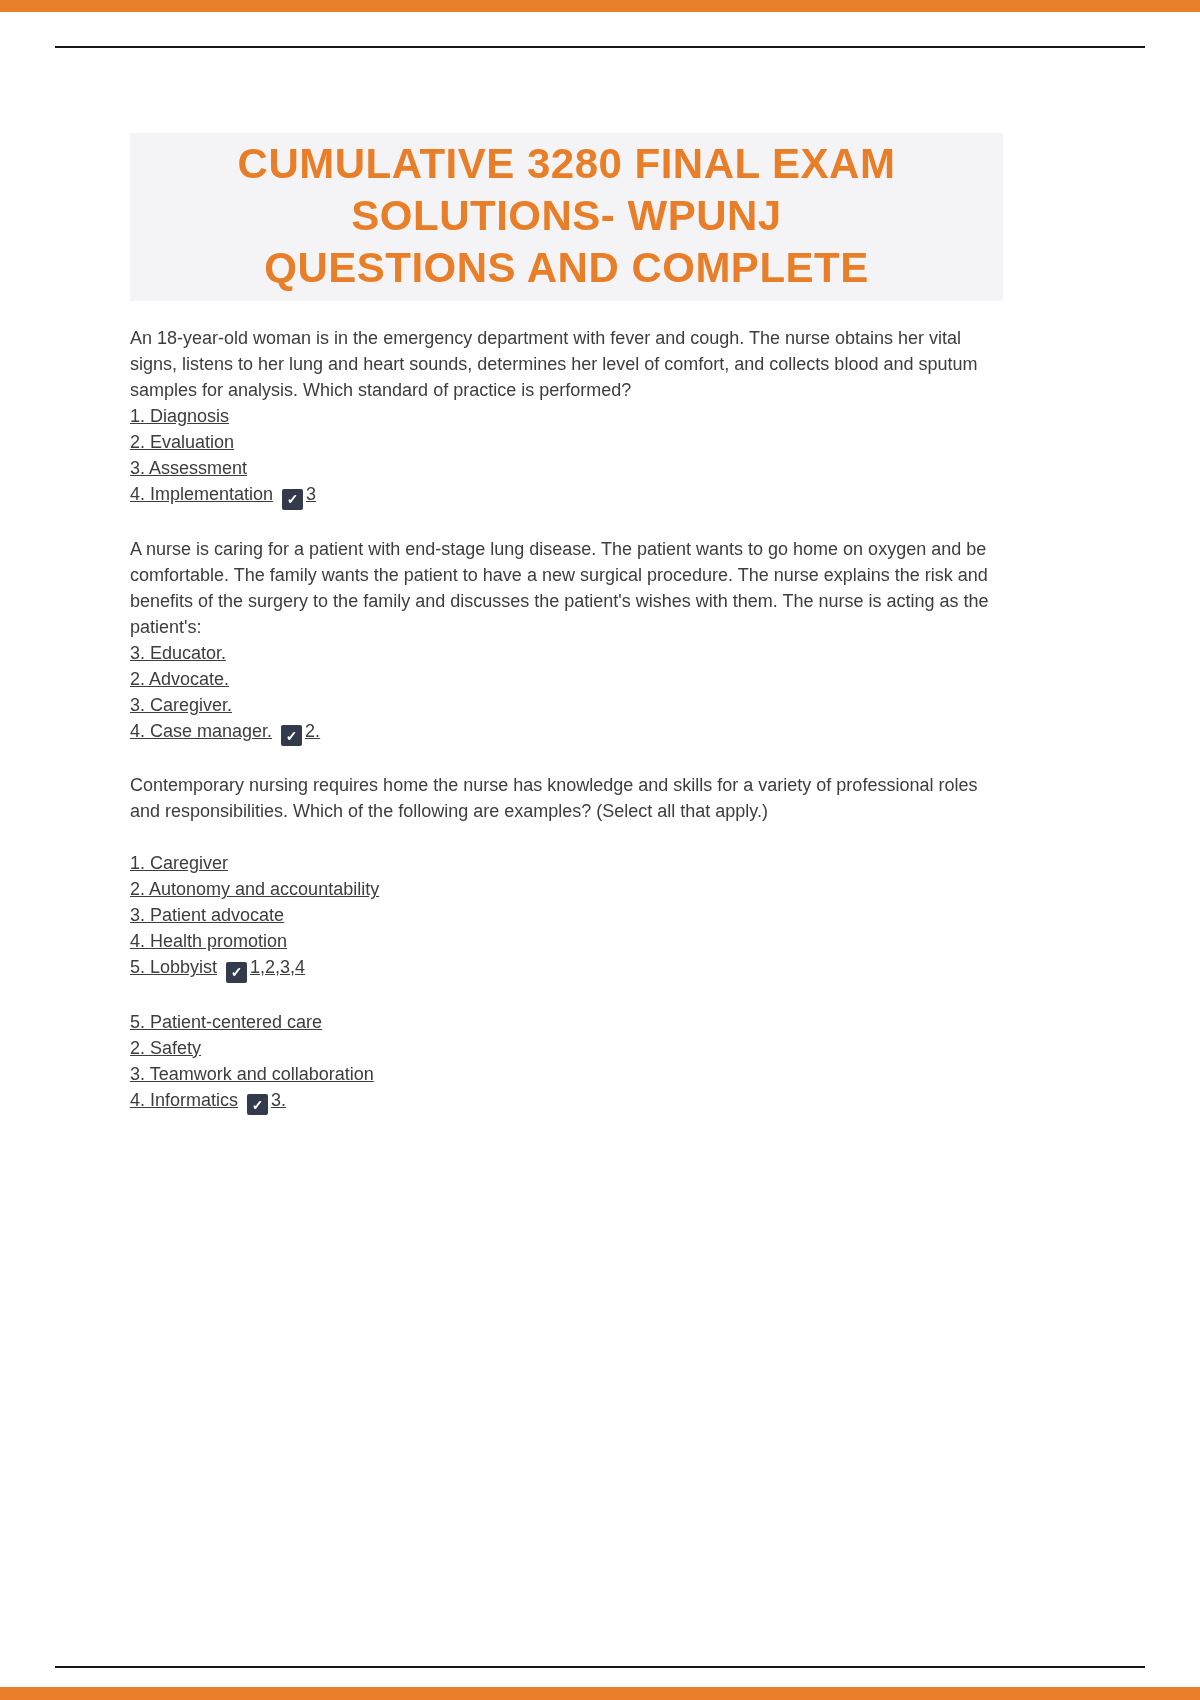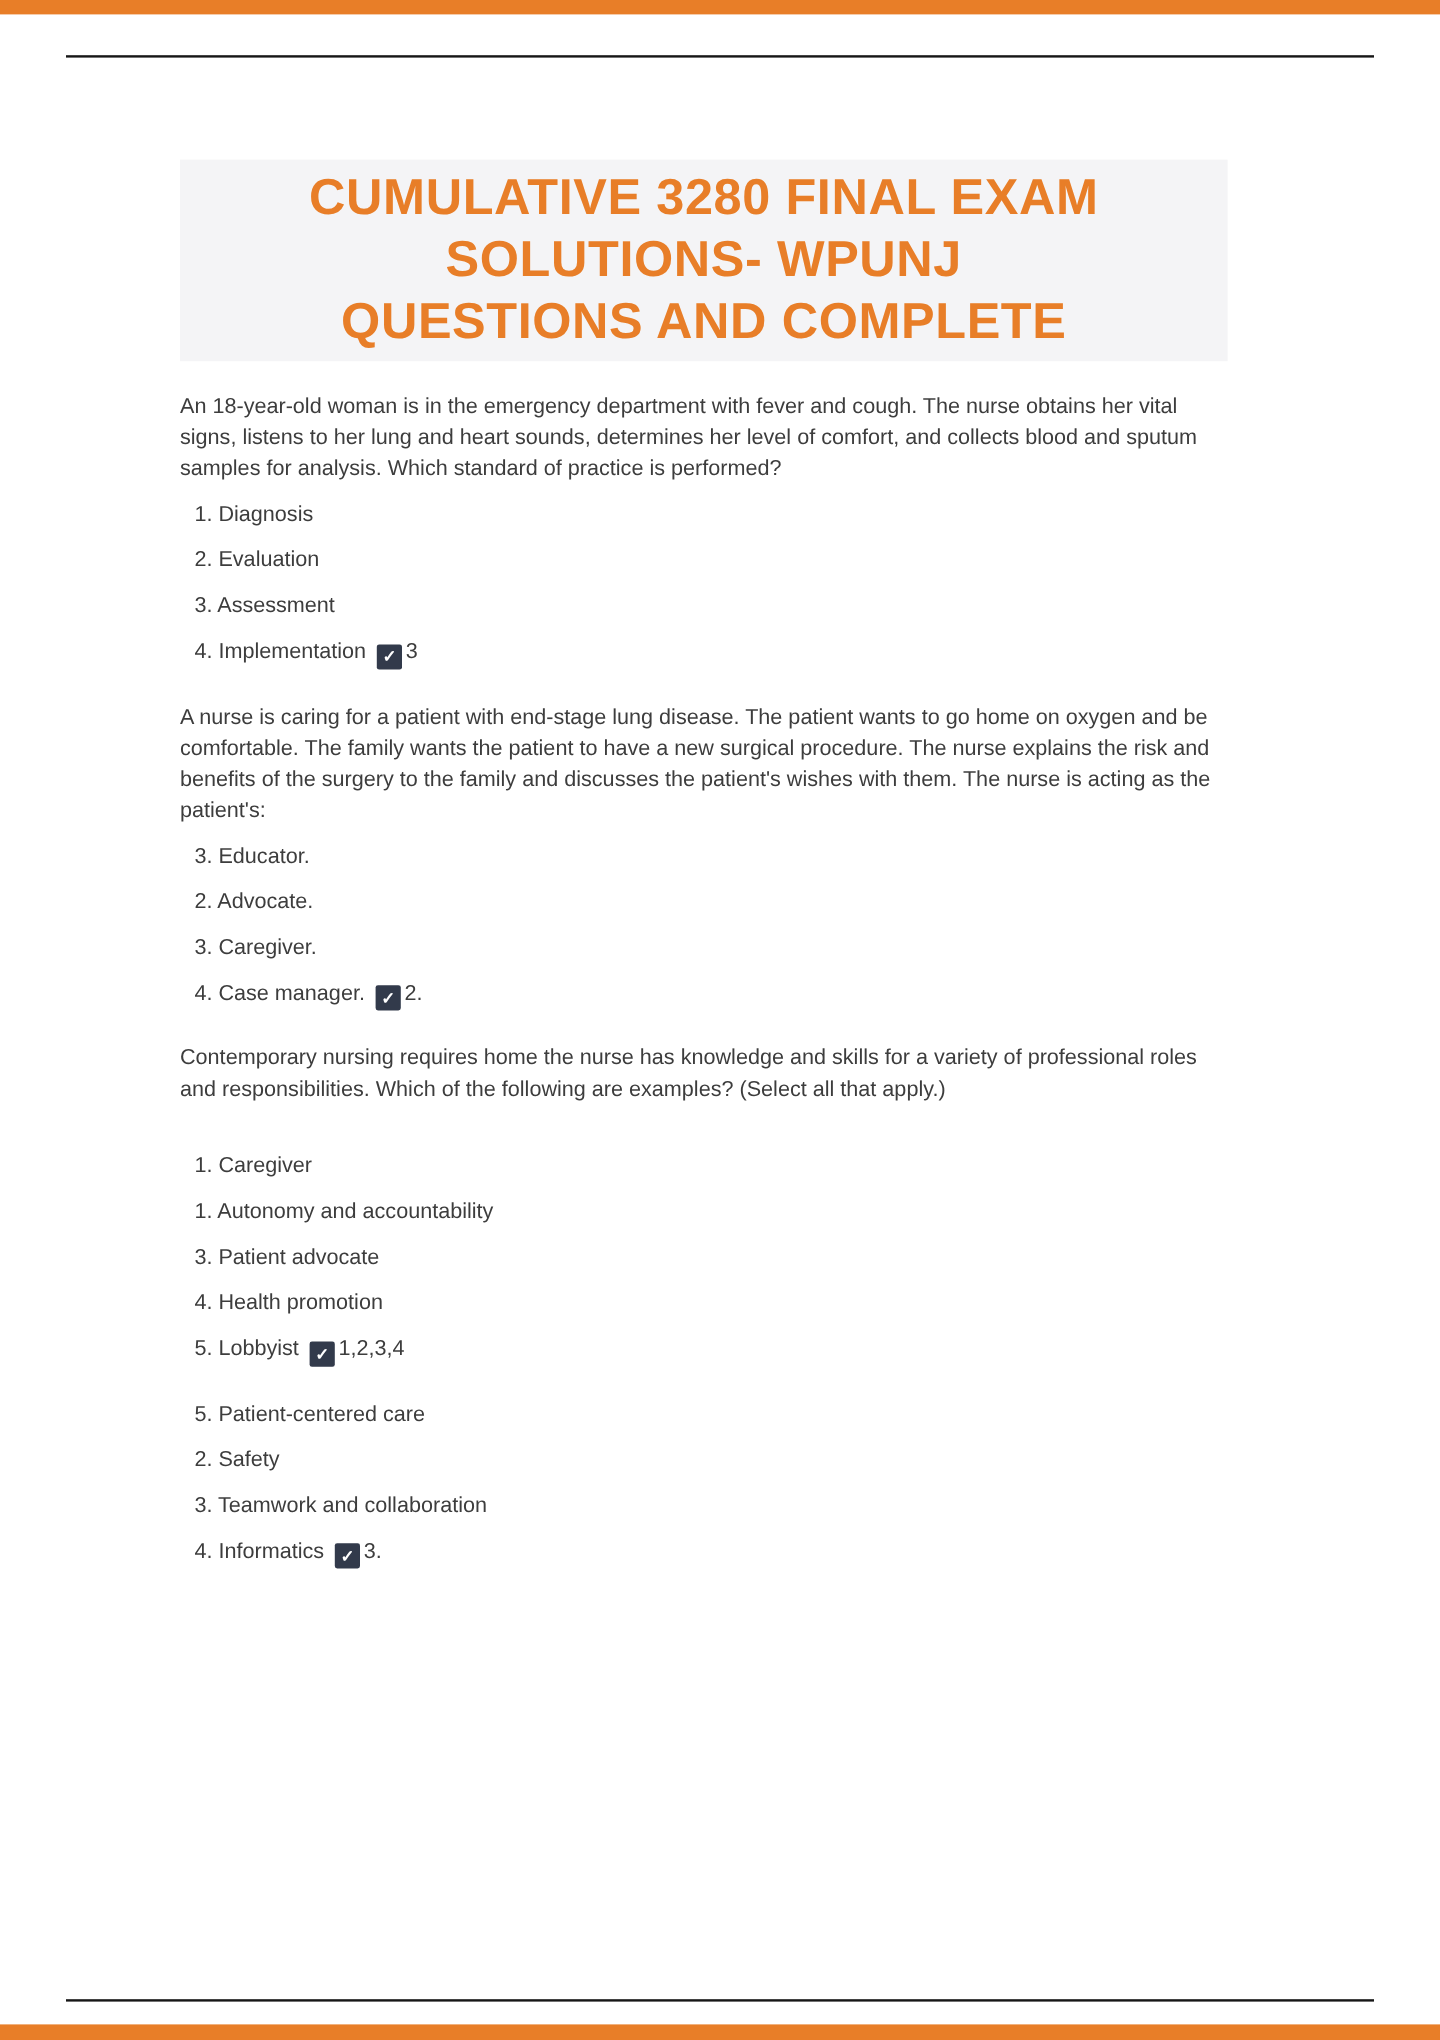--- a/index.html
+++ b/index.html
@@ -27,21 +27,21 @@
     position: absolute;
     left: 55px;
     right: 55px;
     height: 2px;
     background: #161616;
   }
   .rule.top { top: 46px; }
   .rule.bottom { top: 1666px; }
   .content {
     position: absolute;
-    left: 150px;
+    left: 130px;
     top: 133px;
     width: 873px;
   }
   .title-box {
     background: var(--title-bg, #F4F4F6);
     text-align: center;
     padding: 5px 0 7px 0;
     margin-bottom: 24px;
   }
   .title-line {
@@ -54,22 +54,23 @@
   .question {
     font-size: 18px;
     line-height: 26px;
     color: var(--body-text, #3D3D3D);
     margin: 0 0 26px 0;
   }
   .stem {
     margin: 0;
   }
   .option {
-    margin: 12px;
+    margin: 0;
     white-space: nowrap;
+    text-decoration: underline;
   }
   .spacer {
     height: 26px;
   }
   .check {
     display: inline-flex;
     align-items: center;
     justify-content: center;
     width: 21px;
     height: 21px;
@@ -116,21 +117,21 @@
     <div class="option"><span>3. Caregiver.</span></div>
     <div class="option">
       <span>4. Case manager.</span><span class="check">✓</span><span class="answer">2.</span>
     </div>
   </section>
 
   <section class="question">
     <p class="stem">Contemporary nursing requires home the nurse has knowledge and skills for a variety of professional roles and responsibilities. Which of the following are examples? (Select all that apply.)</p>
     <div class="spacer"></div>
     <div class="option"><span>1. Caregiver</span></div>
-    <div class="option"><span>1. Autonomy and accountability</span></div>
+    <div class="option"><span>2. Autonomy and accountability</span></div>
     <div class="option"><span>3. Patient advocate</span></div>
     <div class="option"><span>4. Health promotion</span></div>
     <div class="option">
       <span>5. Lobbyist</span><span class="check">✓</span><span class="answer">1,2,3,4</span>
     </div>
   </section>
 
   <section class="question">
     <div class="option"><span>5. Patient-centered care</span></div>
     <div class="option"><span>2. Safety</span></div>

